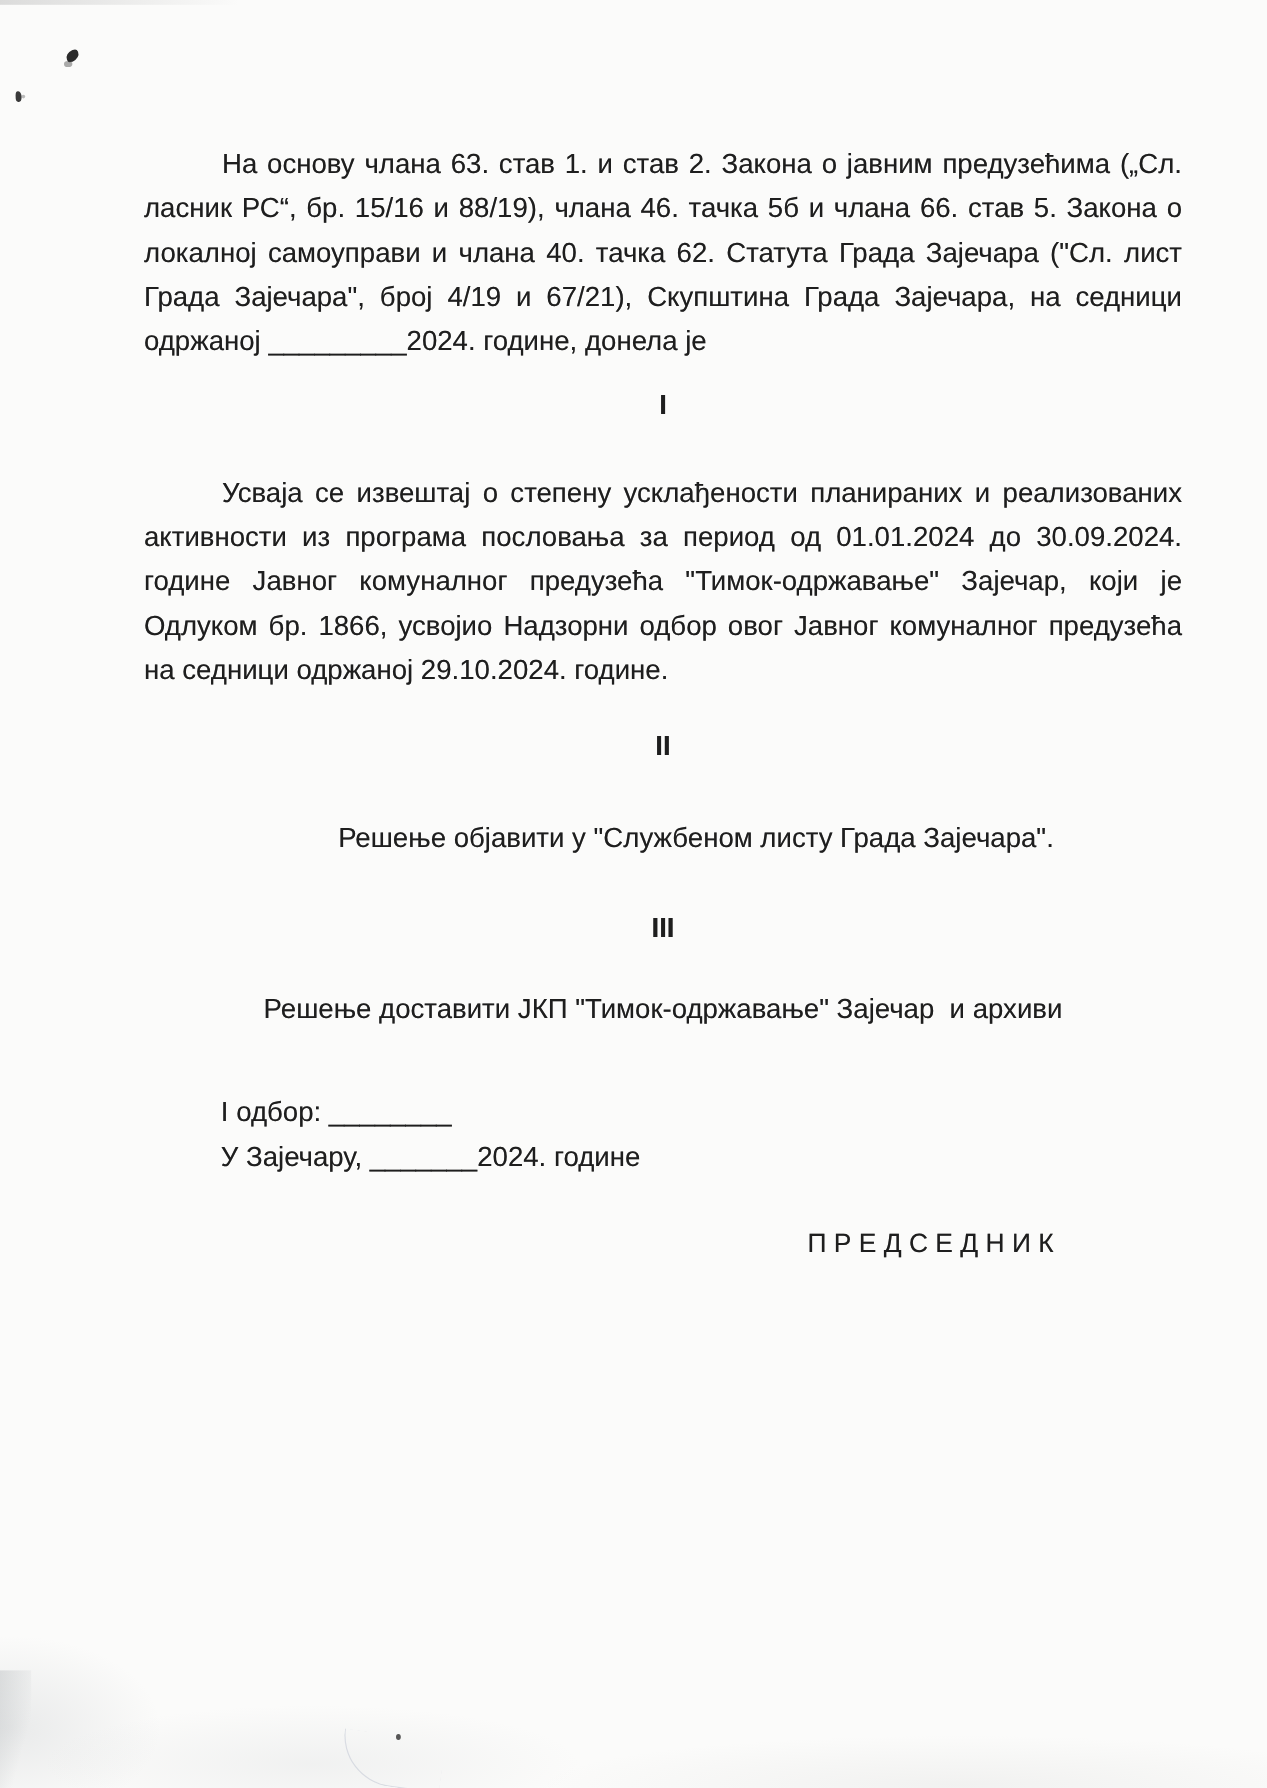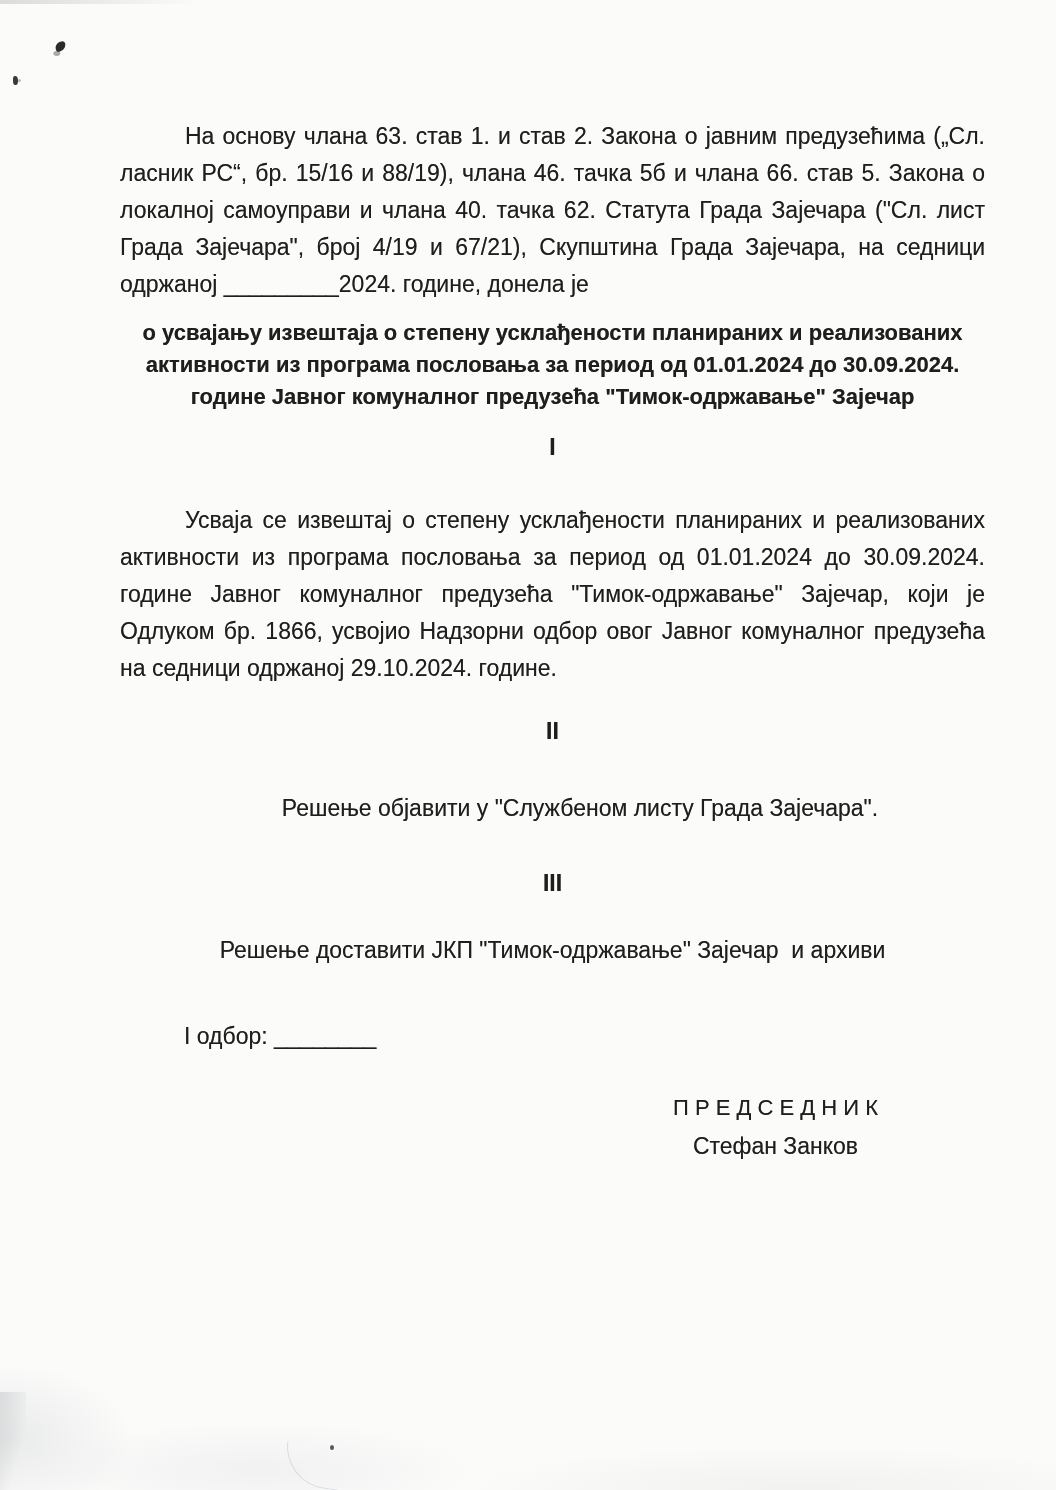--- a/index.html
+++ b/index.html
@@ -143,38 +143,37 @@
   <div class="speck s2"></div>
   <div class="speck s3"></div>
   <div class="corner-smudge"></div>
   <div class="pen-curve"></div>
 
   <main class="content">
 
     <p class="para intro"><span>На основу члана 63. став 1. и став 2. Закона о јавним предузећима („Сл. ласник РС“, бр. 15/16 и 88/19), члана 46. тачка 5б и члана 66. став 5. Закона о локалној самоуправи и члана 40. тачка 62. Статута Града Зајечара ("Сл. лист Града Зајечара", број 4/19 и 67/21), Скупштина Града Зајечара, на седници одржаној</span> <span class="blank">_________</span><span>2024. године, донела је</span></p>
 
 
-    <h2 class="doc-subtitle">о усвајању извештаја о степену усклађености планираних и реализованих активности из програма пословања за период од 01.01.2024 до 30.09.2024. године Јавног комуналног предузећа "Тимок-одржавање" Зајечар</h2>
 
     <div class="numeral n1">I</div>
 
     <p class="para body-para">Усваја се извештај о степену усклађености планираних и реализованих активности из програма пословања за период од 01.01.2024 до 30.09.2024. године Јавног комуналног предузећа "Тимок-одржавање" Зајечар, који је Одлуком бр. 1866, усвојио Надзорни одбор овог Јавног комуналног предузећа на седници одржаној 29.10.2024. године.</p>
 
     <div class="numeral n2">II</div>
 
     <p class="pub-line">Решење објавити у "Службеном листу Града Зајечара".</p>
 
     <div class="numeral n3">III</div>
 
     <p class="dist-line">Решење доставити ЈКП "Тимок-одржавање" Зајечар &nbsp;и архиви</p>
 
     <div class="footer-block">
       <p class="footer-line"><span>I одбор:</span> <span class="blank">________</span></p>
+      <p class="footer-line"><span>У Зајечару,</span> <span class="blank">_______</span><span>2024. године</span></p>
     </div>
 
 
     <div class="signature">
       <p class="president-title">П Р Е Д С Е Д Н И К</p>
-      <p class="president-name">Стефан Занков</p>
     </div>
 
   </main>
 </div>
 
 </body></html>

